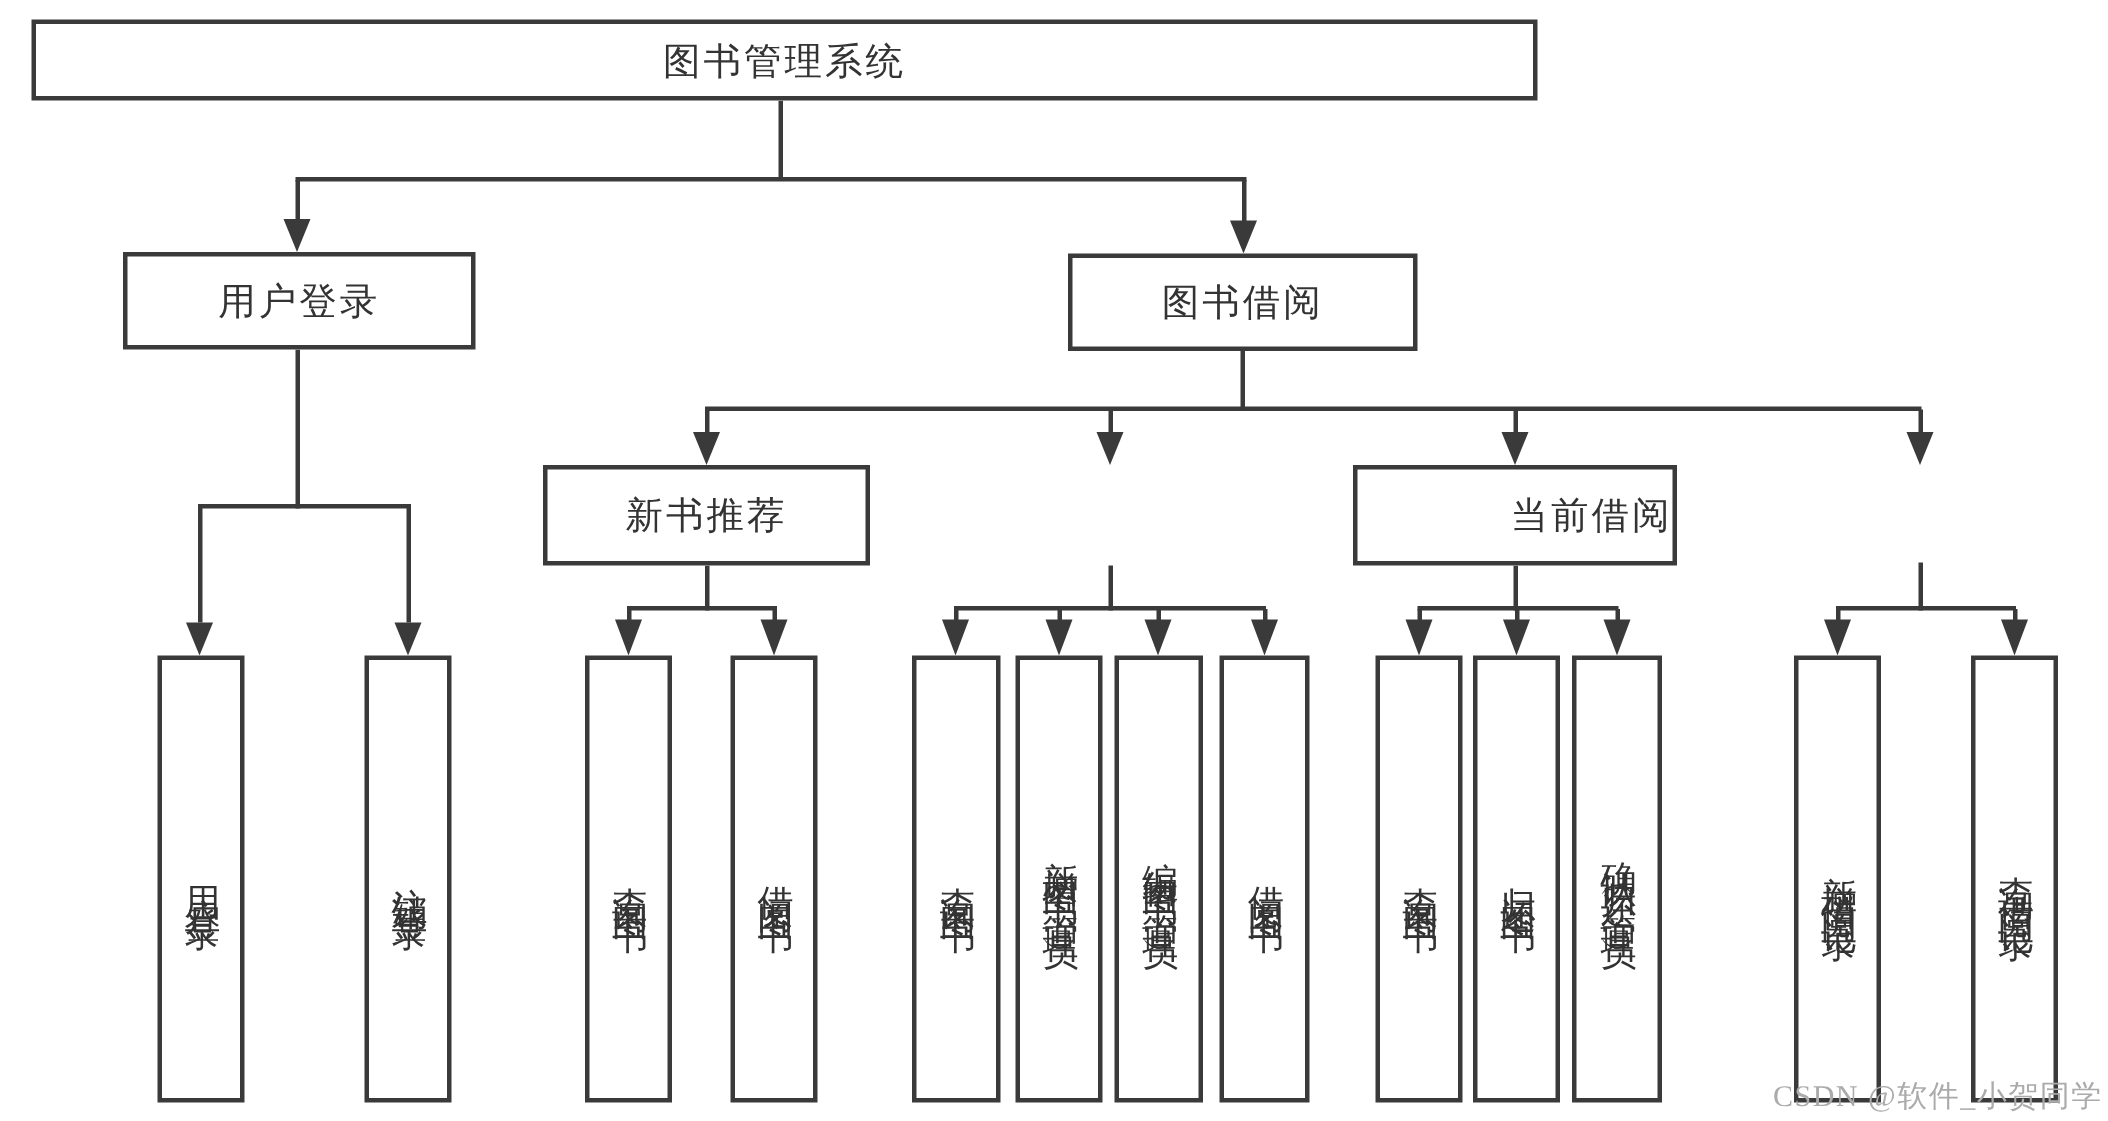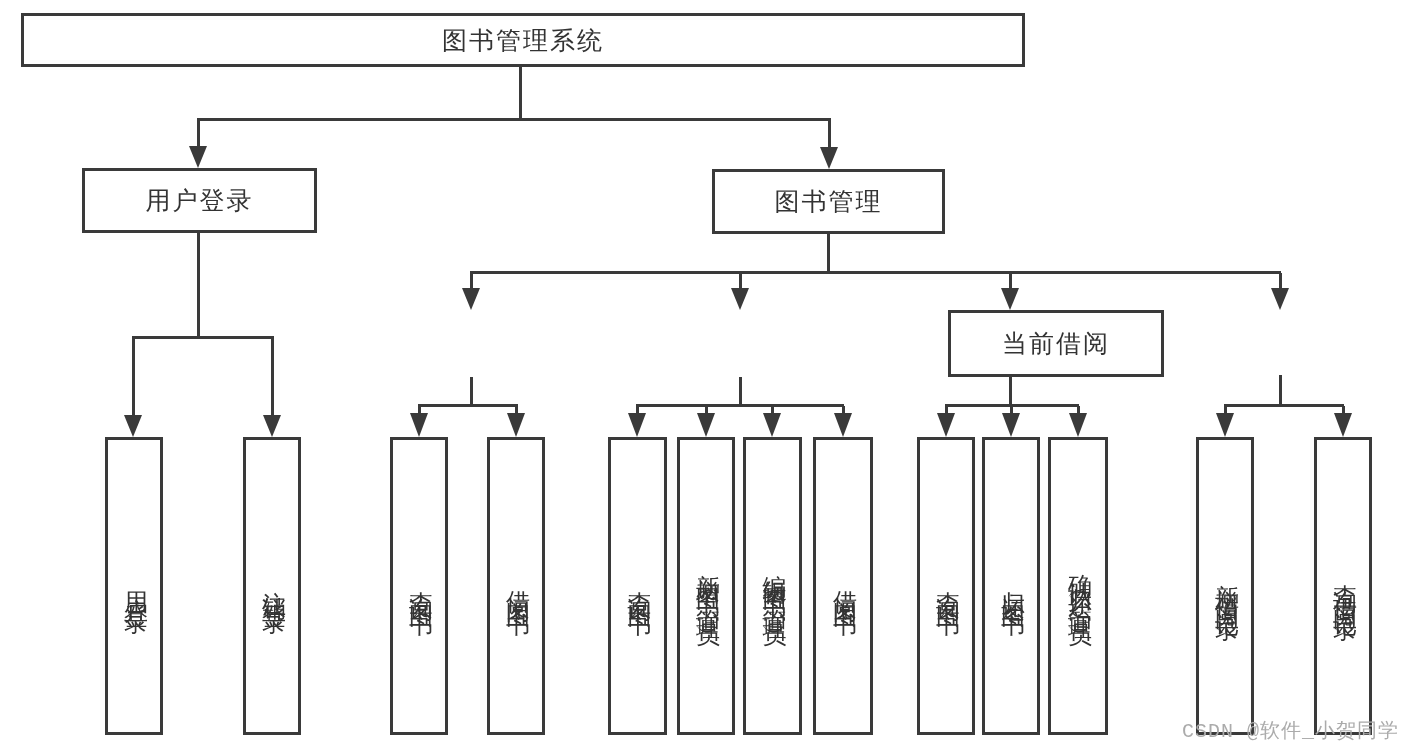--- a/index.html
+++ b/index.html
@@ -2,21 +2,21 @@
 <html><head>
 <meta charset="utf-8">
 <style>
   * { box-sizing: border-box; margin: 0; padding: 0; }
   html, body { background: #ffffff; }
   .stage {
     position: relative;
     width: 1405px;
     height: 747px;
     background: #ffffff;
-    font-family: Liberation Mono, monospace;
+    font-family: Liberation Serif, serif;
     color: #333333;
     overflow: hidden;
   }
   .box {
     position: absolute;
     background: #ffffff;
     border: 3px solid #3a3a3a;
     display: flex;
     align-items: center;
     justify-content: center;
@@ -77,42 +77,45 @@
   <div class="line" style="left:197px; top:118px; width:634px; height:3px;"></div>
   <div class="line" style="left:197px; top:120px; width:3px; height:29px;"></div>
   <div class="arrow" style="left:189px; top:146px;"></div>
   <div class="line" style="left:828px; top:120px; width:3px; height:30px;"></div>
   <div class="arrow" style="left:820px; top:147px;"></div>
 
   <div class="box" style="left:82px; top:168px; width:235px; height:65px;">
     <span>用户登录</span>
   </div>
   <div class="box" style="left:712px; top:169px; width:233px; height:65px;">
-    <span>图书管理</span>
+    <span>图书借阅</span>
   </div>
 
   <div class="line" style="left:197px; top:233px; width:3px; height:106px;"></div>
   <div class="line" style="left:132px; top:336px; width:142px; height:3px;"></div>
   <div class="line" style="left:132px; top:338px; width:3px; height:77px;"></div>
   <div class="arrow" style="left:124px; top:415px;"></div>
   <div class="line" style="left:271px; top:338px; width:3px; height:77px;"></div>
   <div class="arrow" style="left:263px; top:415px;"></div>
 
   <div class="line" style="left:827px; top:234px; width:3px; height:39px;"></div>
   <div class="line" style="left:470px; top:271px; width:811px; height:3px;"></div>
   <div class="line" style="left:470px; top:273px; width:3px; height:17px;"></div>
   <div class="arrow" style="left:462px; top:288px;"></div>
   <div class="line" style="left:739px; top:273px; width:3px; height:17px;"></div>
   <div class="arrow" style="left:731px; top:288px;"></div>
   <div class="line" style="left:1009px; top:273px; width:3px; height:17px;"></div>
   <div class="arrow" style="left:1001px; top:288px;"></div>
   <div class="line" style="left:1279px; top:273px; width:3px; height:17px;"></div>
   <div class="arrow" style="left:1271px; top:288px;"></div>
 
-  <div class="box" style="left:948px; top:310px; width:216px; height:67px;">
+  <div class="box" style="left:362px; top:310px; width:218px; height:67px;">
+    <span>新书推荐</span>
+  </div>
+  <div class="box" style="left:902px; top:310px; width:216px; height:67px;justify-content:flex-end;">
     <span>当前借阅</span>
   </div>
 
   <div class="line" style="left:470px; top:377px; width:3px; height:30px;"></div>
   <div class="line" style="left:418px; top:404px; width:100px; height:3px;"></div>
   <div class="line" style="left:418px; top:406px; width:3px; height:9px;"></div>
   <div class="arrow tall" style="left:410px; top:413px;"></div>
   <div class="line" style="left:515px; top:406px; width:3px; height:9px;"></div>
   <div class="arrow tall" style="left:507px; top:413px;"></div>
 

